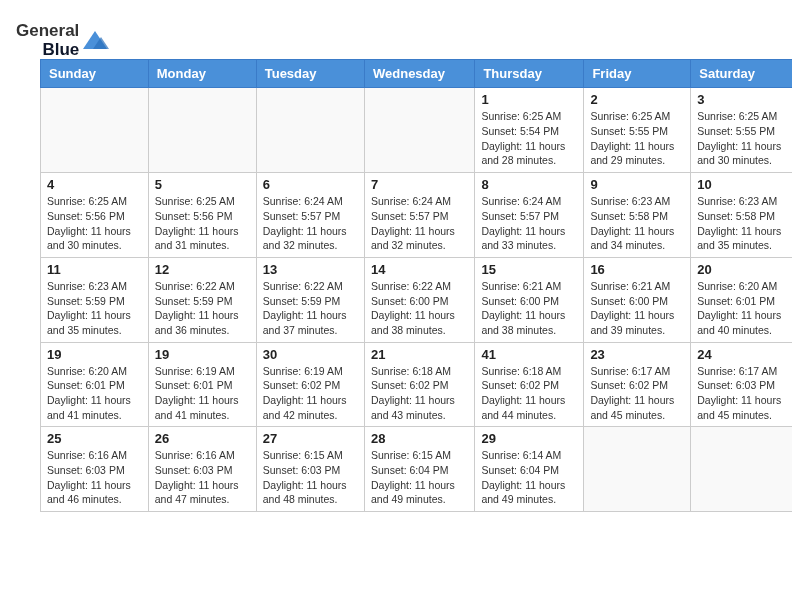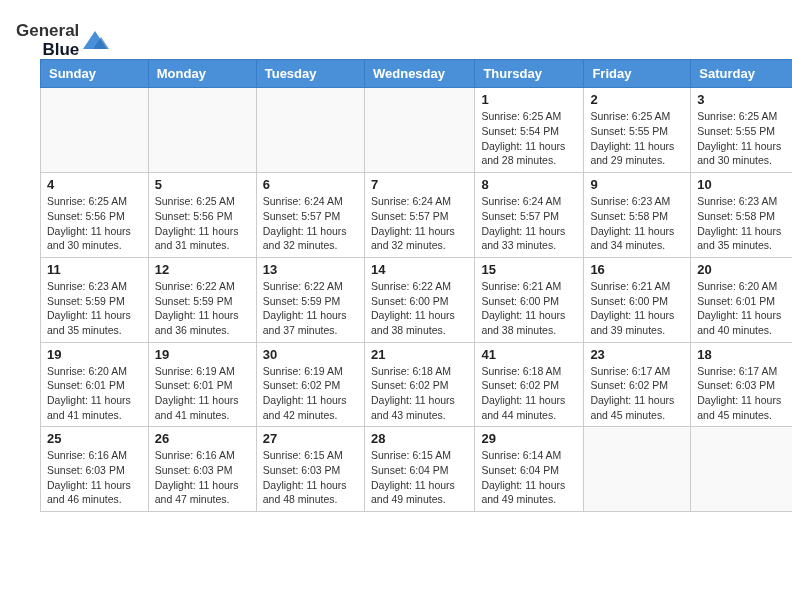--- a/index.html
+++ b/index.html
@@ -261,21 +261,21 @@
 and 44 minutes.</div>
         </td>
         <td>
           <div class="day-num">23</div>
           <div class="day-info" style="white-space: pre-line;">Sunrise: 6:17 AM
 Sunset: 6:02 PM
 Daylight: 11 hours
 and 45 minutes.</div>
         </td>
         <td>
-          <div class="day-num">18</div>
+          <div class="day-num">24</div>
           <div class="day-info" style="white-space: pre-line;">Sunrise: 6:17 AM
 Sunset: 6:03 PM
 Daylight: 11 hours
 and 45 minutes.</div>
         </td>
       </tr>
       <tr>
         <td>
           <div class="day-num">25</div>
           <div class="day-info" style="white-space: pre-line;">Sunrise: 6:16 AM

